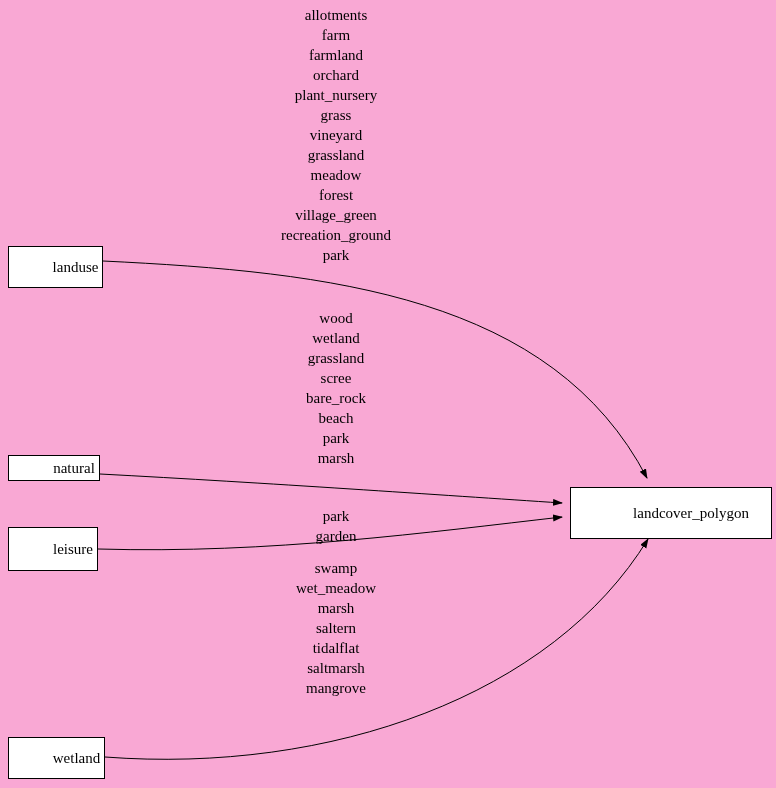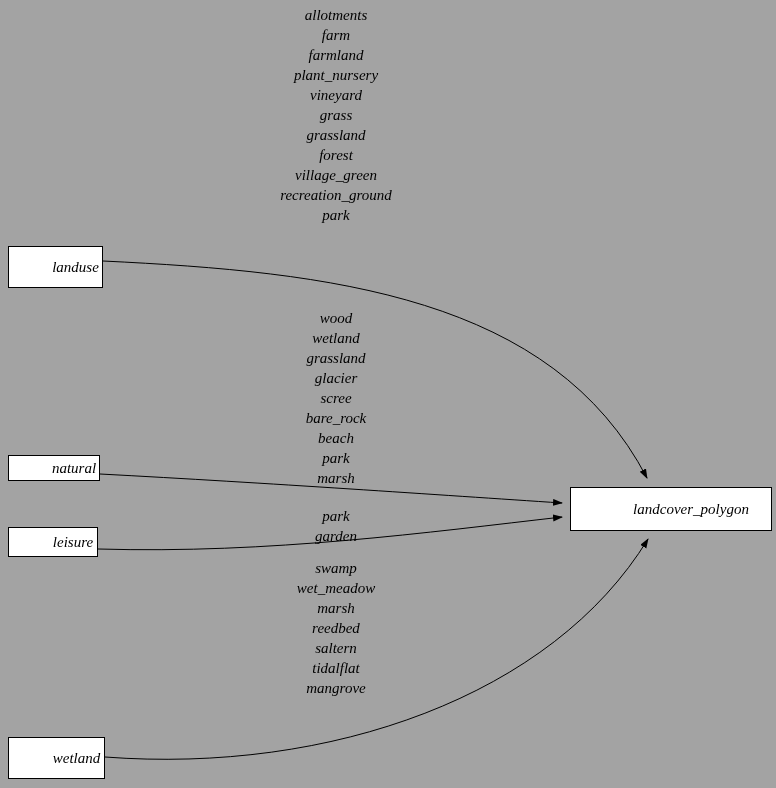--- a/index.html
+++ b/index.html
@@ -4,25 +4,24 @@
 <style>
   html, body {
     margin: 0;
     padding: 0;
     background: #ffffff;
   }
   #canvas {
     position: relative;
     width: 776px;
     height: 788px;
-    background: #a3a3a3;
+    background: #f9a8d4;
     font-family: "Liberation Serif", "DejaVu Serif", serif;
     color: #000000;
     overflow: hidden;
-    font-style: italic;
   }
   #edges {
     position: absolute;
     left: 0;
     top: 0;
     width: 776px;
     height: 788px;
     pointer-events: none;
   }
   .node {
@@ -39,23 +38,23 @@
   }
   .edge-label {
     position: absolute;
     width: 260px;
     text-align: center;
     font-size: 15px;
     line-height: 20px;
   }
   .node-landuse  { left: 8px;   top: 246px; width: 95px;  height: 42px; }
   .node-natural  { left: 8px;   top: 455px; width: 92px;  height: 26px; }
-  .node-leisure  { left: 8px;   top: 527px; width: 90px;  height: 30px; }
+  .node-leisure  { left: 8px;   top: 527px; width: 90px;  height: 44px; }
   .node-wetland  { left: 8px;   top: 737px; width: 97px;  height: 42px; }
-  .node-target   { left: 570px; top: 487px; width: 202px; height: 44px; }
+  .node-target   { left: 570px; top: 487px; width: 202px; height: 52px; }
   .label-landuse { left: 206px; top: 5px; }
   .label-natural { left: 206px; top: 308px; }
   .label-leisure { left: 206px; top: 506px; }
   .label-wetland { left: 206px; top: 558px; }
 </style>
 </head>
 <body>
 
 <div id="canvas">
 
@@ -68,54 +67,55 @@
     <path d="M 103 261 C 330 272, 552 296, 647 478" fill="none" stroke="#000000" stroke-width="1" marker-end="url(#arrow)"></path>
     <path d="M 100 474 C 270 483, 440 495, 562 503" fill="none" stroke="#000000" stroke-width="1" marker-end="url(#arrow)"></path>
     <path d="M 98 549 C 270 554, 430 532, 562 517" fill="none" stroke="#000000" stroke-width="1" marker-end="url(#arrow)"></path>
     <path d="M 105 757 C 330 774, 552 696, 648 539" fill="none" stroke="#000000" stroke-width="1" marker-end="url(#arrow)"></path>
   </svg>
 
   <div class="edge-label label-landuse">
       <div>allotments</div>
       <div>farm</div>
       <div>farmland</div>
+      <div>orchard</div>
       <div>plant_nursery</div>
+      <div>grass</div>
       <div>vineyard</div>
-      <div>grass</div>
       <div>grassland</div>
+      <div>meadow</div>
       <div>forest</div>
       <div>village_green</div>
       <div>recreation_ground</div>
       <div>park</div>
     </div>
 
   <div class="edge-label label-natural">
       <div>wood</div>
       <div>wetland</div>
       <div>grassland</div>
-      <div>glacier</div>
       <div>scree</div>
       <div>bare_rock</div>
       <div>beach</div>
       <div>park</div>
       <div>marsh</div>
     </div>
 
   <div class="edge-label label-leisure">
       <div>park</div>
       <div>garden</div>
     </div>
 
   <div class="edge-label label-wetland">
       <div>swamp</div>
       <div>wet_meadow</div>
       <div>marsh</div>
-      <div>reedbed</div>
       <div>saltern</div>
       <div>tidalflat</div>
+      <div>saltmarsh</div>
       <div>mangrove</div>
     </div>
 
   <div class="node node-landuse">landuse</div>
 
   <div class="node node-natural">natural</div>
 
   <div class="node node-leisure">leisure</div>
 
   <div class="node node-wetland">wetland</div>

